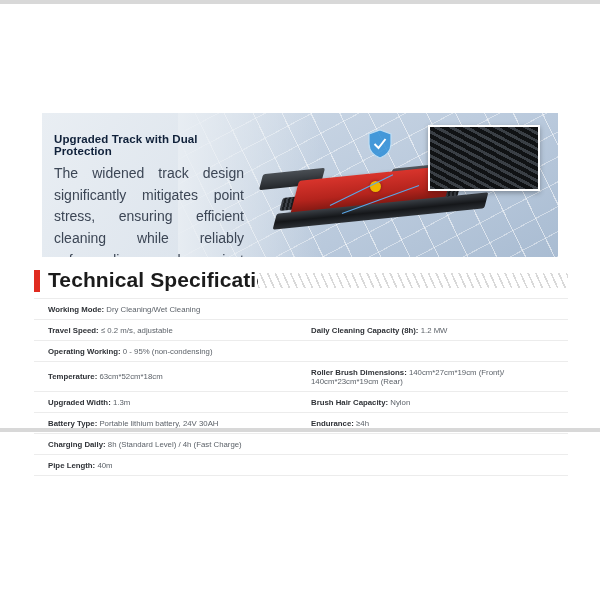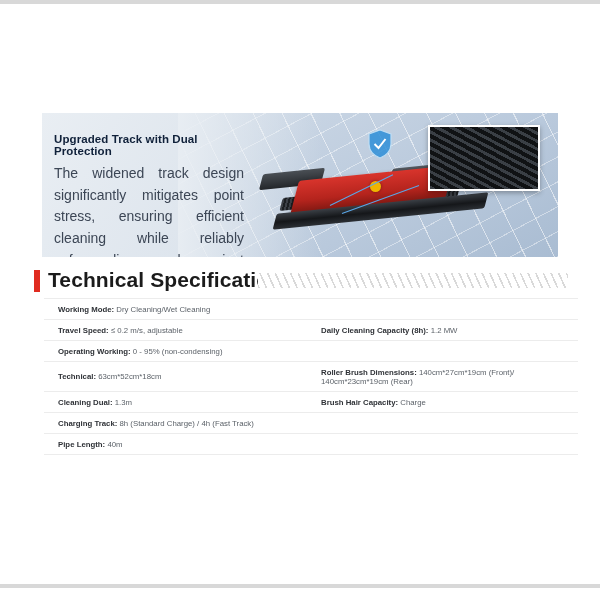--- a/index.html
+++ b/index.html
@@ -10,21 +10,21 @@
     width: 600px;
     height: 600px;
     background: #ffffff;
     font-family: "Liberation Sans", sans-serif;
     color: #333;
     overflow: hidden;
   }
   .page {
     position: relative;
     width: 600px;
-    height: 588px;
+    height: 432px;
     background: #ffffff;
   }
   .edge {
     position: absolute;
     left: 0;
     width: 600px;
     height: 4px;
     background: #d8d8d8;
   }
   .edge.top { top: 0; }
@@ -210,21 +210,21 @@
     left: 224px;
     top: 5px;
     right: 0;
     height: 15px;
     background: repeating-linear-gradient(66deg, #d9d9d9 0 1.6px, #ffffff 1.6px 7px);
   }
 
   
   .spec-table {
     position: absolute;
-    left: 44px;
+    left: 34px;
     top: 298px;
     width: 534px;
     border-collapse: collapse;
     font-size: 7.8px;
   }
   .spec-table tr {
     border-bottom: 1px solid #ececec;
   }
   .spec-table tr:first-child {
     border-top: 1px solid #ececec;
@@ -313,45 +313,55 @@
 
       <tr>
         <td class="col-l" colspan="2">
           <span class="lbl">Operating Working: </span>
           <span class="val">0 - 95% (non-condensing)</span>
         </td>
       </tr>
 
       <tr>
         <td class="col-l">
-          <span class="lbl">Technical: </span>
+          <span class="lbl">Temperature: </span>
           <span class="val">63cm*52cm*18cm</span>
         </td>
         <td class="col-r">
           <span class="lbl">Roller Brush Dimensions: </span>
           <span class="val">140cm*27cm*19cm (Front)/ 140cm*23cm*19cm (Rear)</span>
         </td>
       </tr>
 
       <tr>
         <td class="col-l">
-          <span class="lbl">Cleaning Dual: </span>
+          <span class="lbl">Upgraded Width: </span>
           <span class="val">1.3m</span>
         </td>
         <td class="col-r">
           <span class="lbl">Brush Hair Capacity: </span>
-          <span class="val">Charge</span>
-        </td>
-      </tr>
-
+          <span class="val">Nylon</span>
+        </td>
+      </tr>
+
+      <tr>
+        <td class="col-l">
+          <span class="lbl">Battery Type: </span>
+          <span class="val">Portable lithium battery, 24V 30AH</span>
+        </td>
+        <td class="col-r">
+          <span class="lbl">Endurance: </span>
+          <span class="val">≥4h</span>
+        </td>
+      </tr>
 
       <tr>
         <td class="col-l" colspan="2">
-          <span class="lbl">Charging Track: </span>
-          <span class="val">8h (Standard Charge) / 4h (Fast Track)</span>
+          <span class="lbl">Charging Daily: </span>
+          <span class="val">8h (Standard Level) / 4h (Fast Charge)</span>
         </td>
       </tr>
 
       <tr>
         <td class="col-l" colspan="2">
           <span class="lbl">Pipe Length: </span>
           <span class="val">40m</span>
         </td>
       </tr>
 

